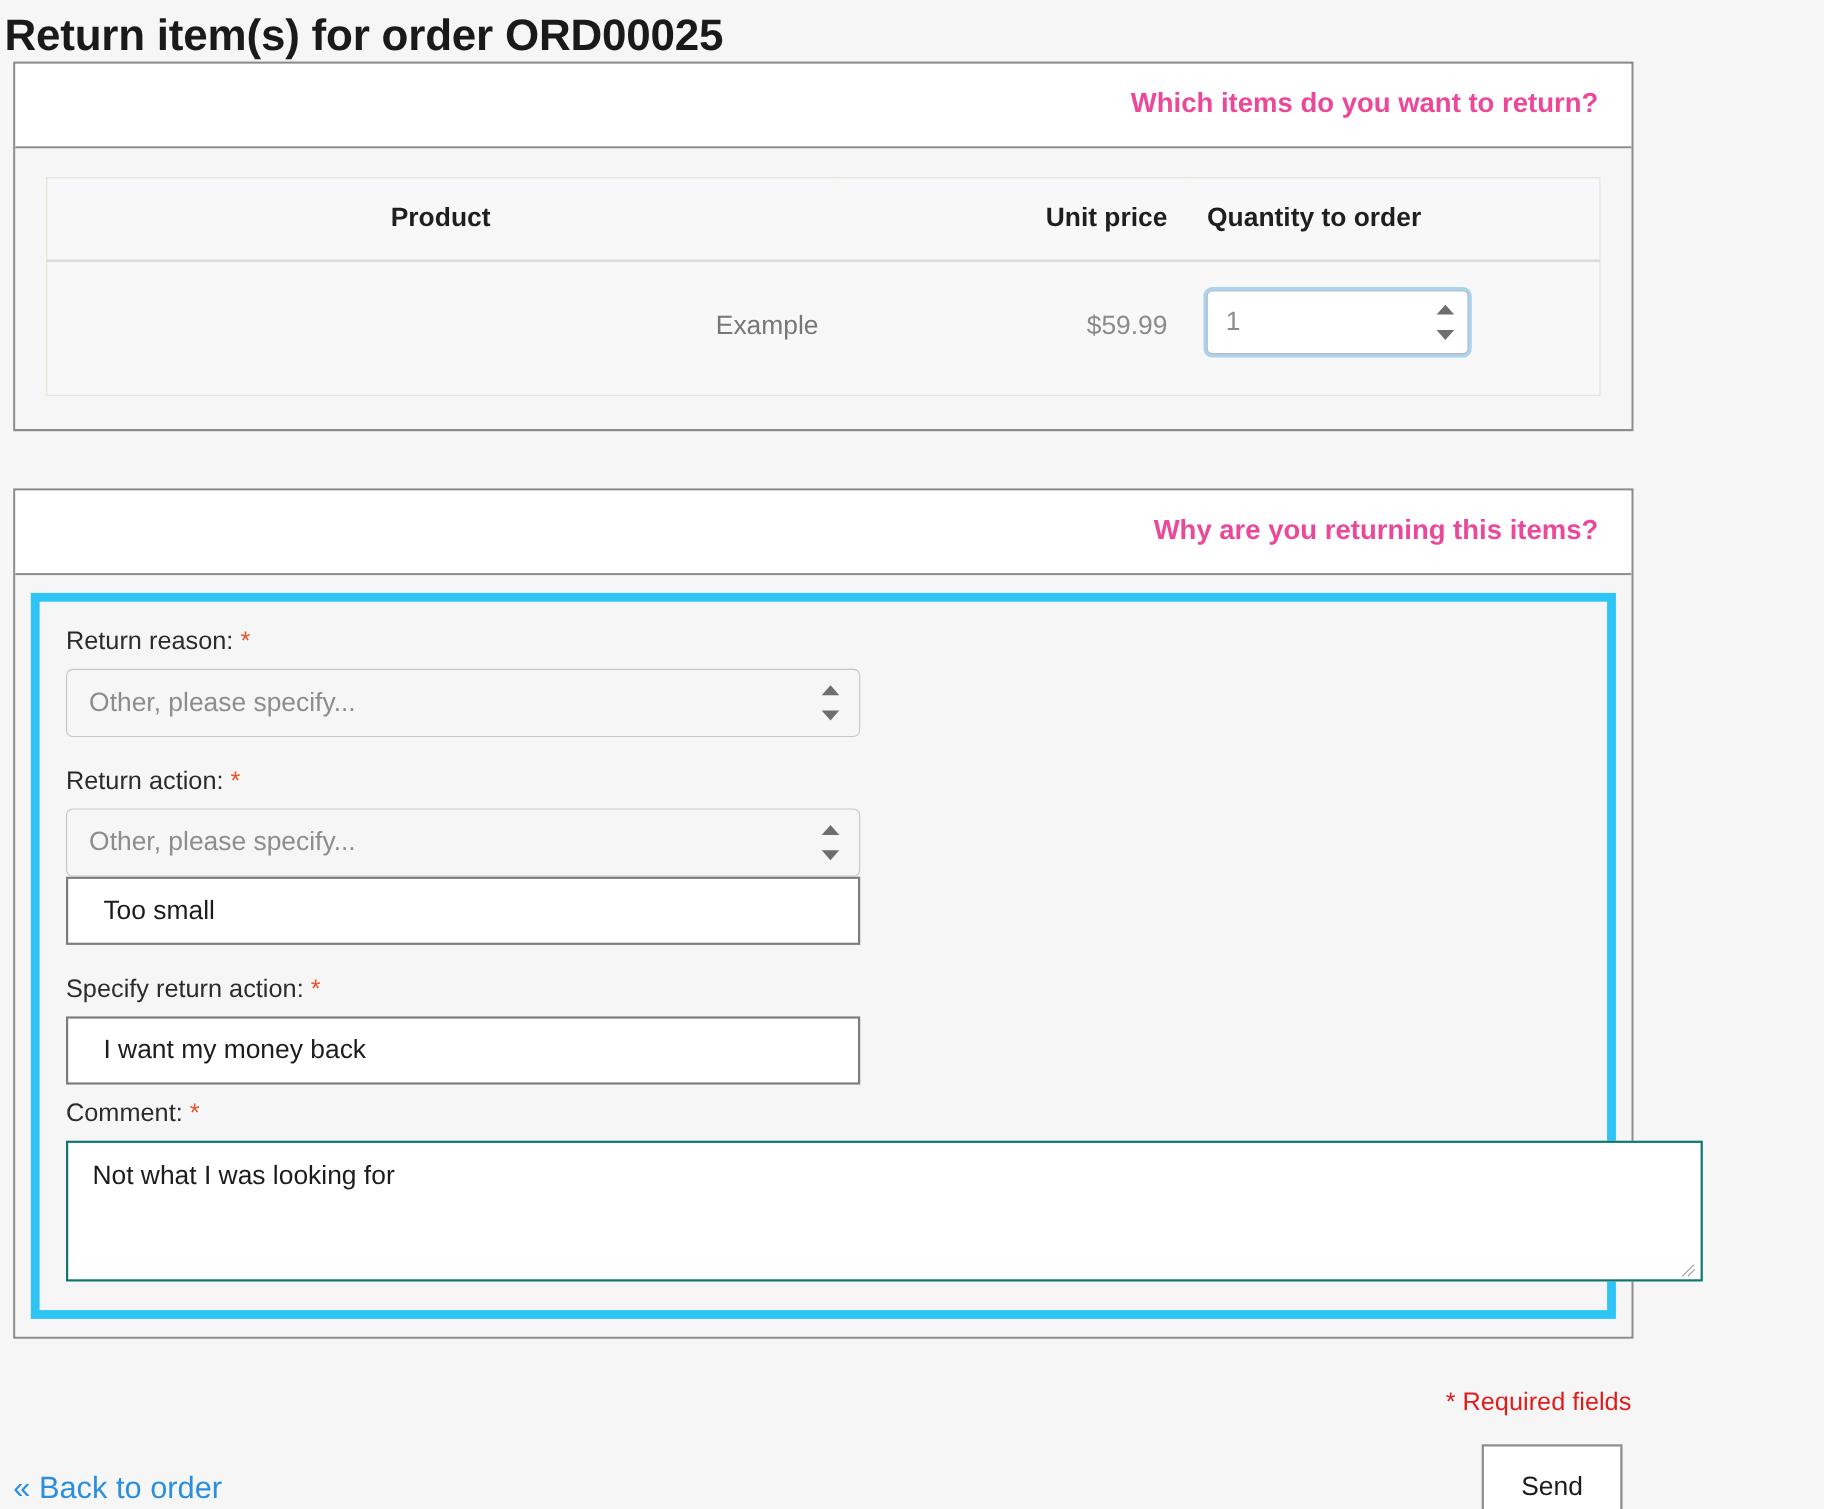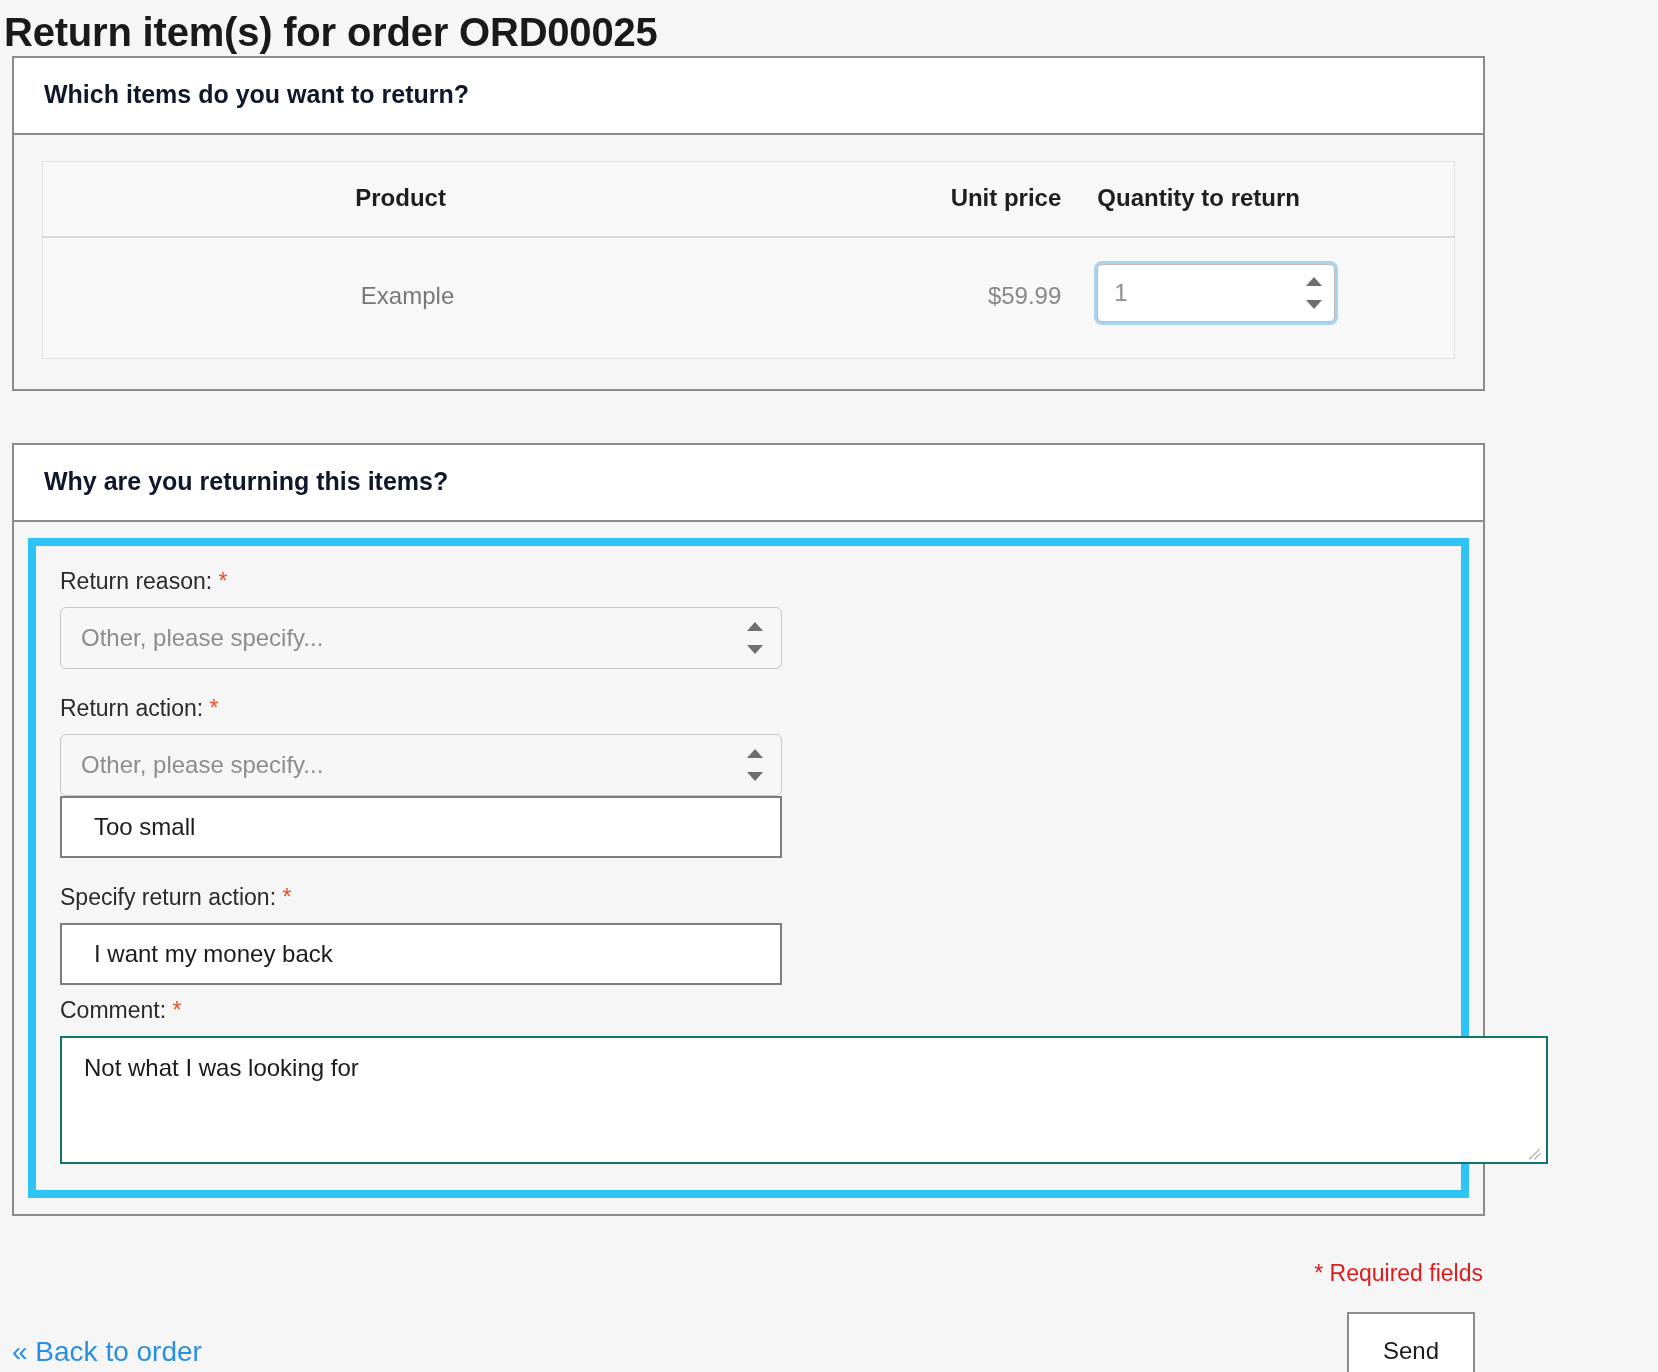--- a/index.html
+++ b/index.html
@@ -38,21 +38,22 @@
     background: #f6f6f6;
     margin: 0 12px 0 12px;
     box-sizing: border-box;
   }
   .panel-header {
     background: #ffffff;
     border-bottom: 2px solid #8c8c8c;
     padding: 22px 30px 24px 30px;
     font-size: 25px;
     font-weight: bold;
-    color: #0f172a;
+    color: #ec4899;
+    text-align: right;
   }
   .panel-body {
     padding: 26px 28px 30px 28px;
     background: #f6f6f6;
   }
 
   
   .items-table {
     width: 100%;
     border-collapse: collapse;
@@ -72,21 +73,21 @@
   .items-table th.col-product { width: 52%; text-align: center; }
   .items-table th.col-price   { width: 22%; text-align: right; padding-right: 22px;}
   .items-table th.col-qty     { width: 26%; text-align: left; padding-left: 14px;}
   .items-table td {
     font-size: 24px;
     color: #777777;
     padding: 26px 14px 30px 14px;
     vertical-align: middle;
     background: #f8f8f8;
   }
-  td.cell-product { text-align: center; padding-left: 28px; }
+  td.cell-product { text-align: right; padding-left: 28px; }
   td.cell-price   { text-align: right; padding-right: 22px; color:#8a8a8a;}
   td.cell-qty     { text-align: left; padding-left: 14px; }
 
   
   .qty-wrap {
     position: relative;
     display: inline-block;
     width: 238px;
     height: 58px;
     border: 1px solid #b9b9b9;
@@ -263,21 +264,21 @@
   <h1 class="page-title">Return item(s) for order ORD00025</h1>
 
   <div class="panel">
     <div class="panel-header">Which items do you want to return?</div>
     <div class="panel-body">
       <table class="items-table">
         <thead>
           <tr>
             <th class="col-product">Product</th>
             <th class="col-price">Unit price</th>
-            <th class="col-qty">Quantity to return</th>
+            <th class="col-qty">Quantity to order</th>
           </tr>
         </thead>
         <tbody>
           <tr>
             <td class="cell-product">Example</td>
             <td class="cell-price">$59.99</td>
             <td class="cell-qty">
               <span class="qty-wrap">
                 <span class="qty-value">1</span>
                 <span class="spinner">

